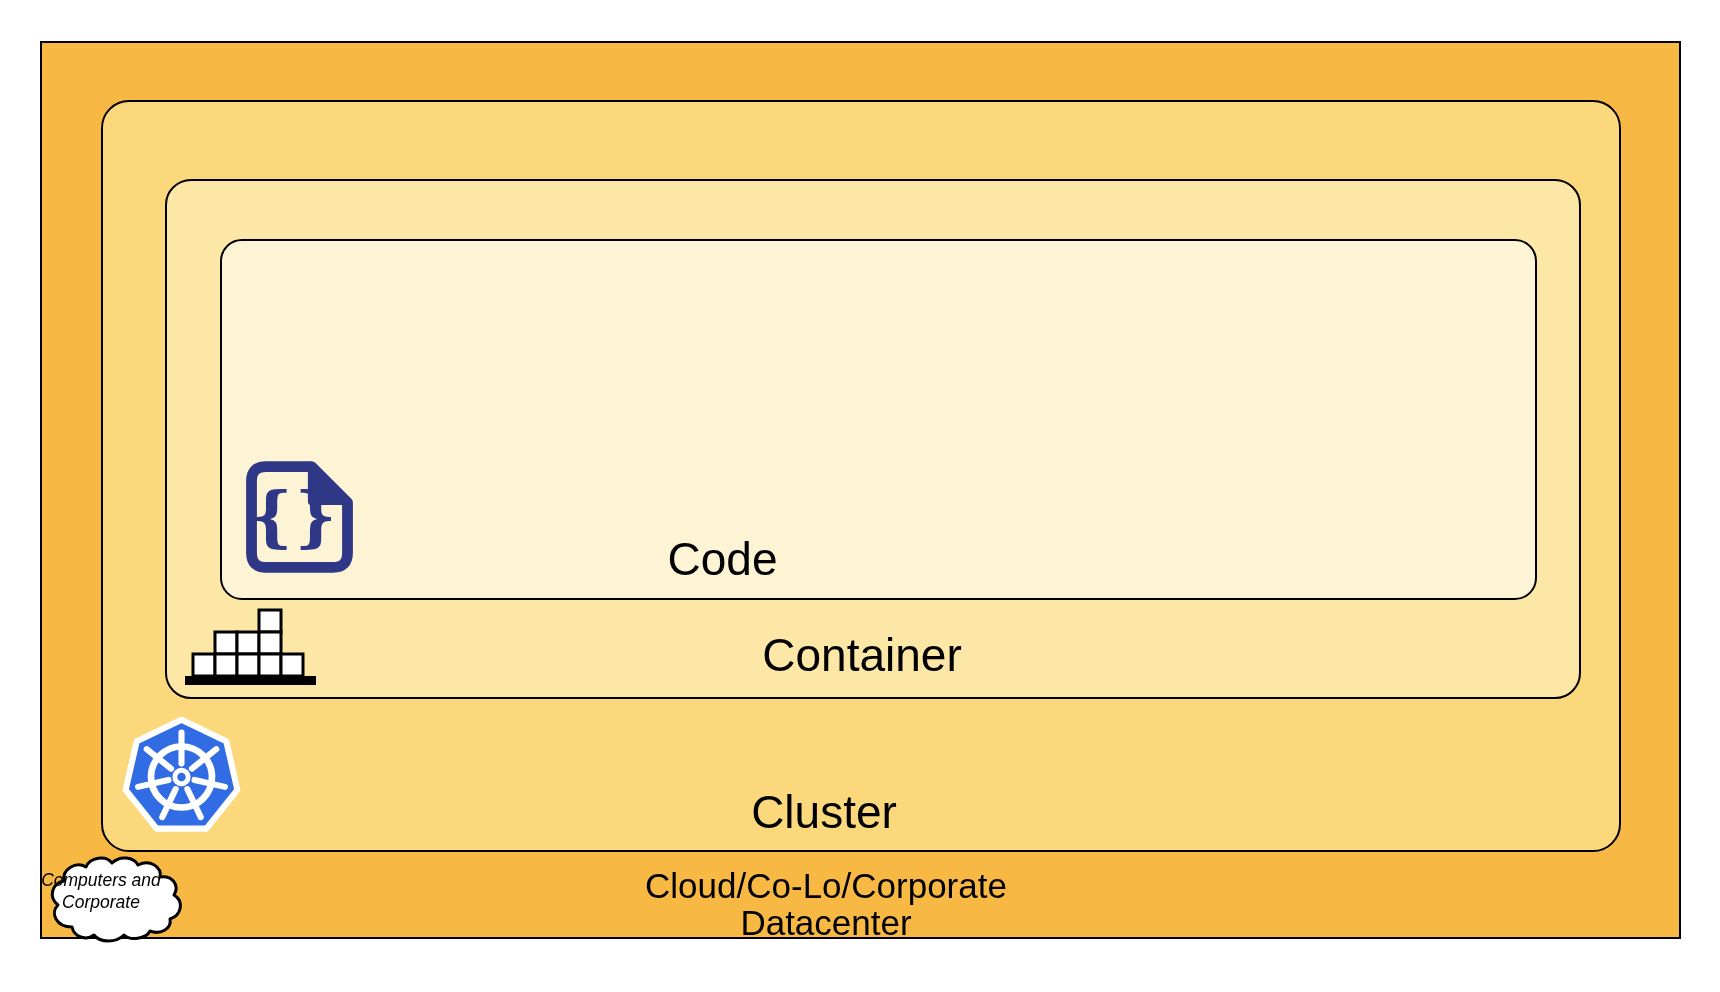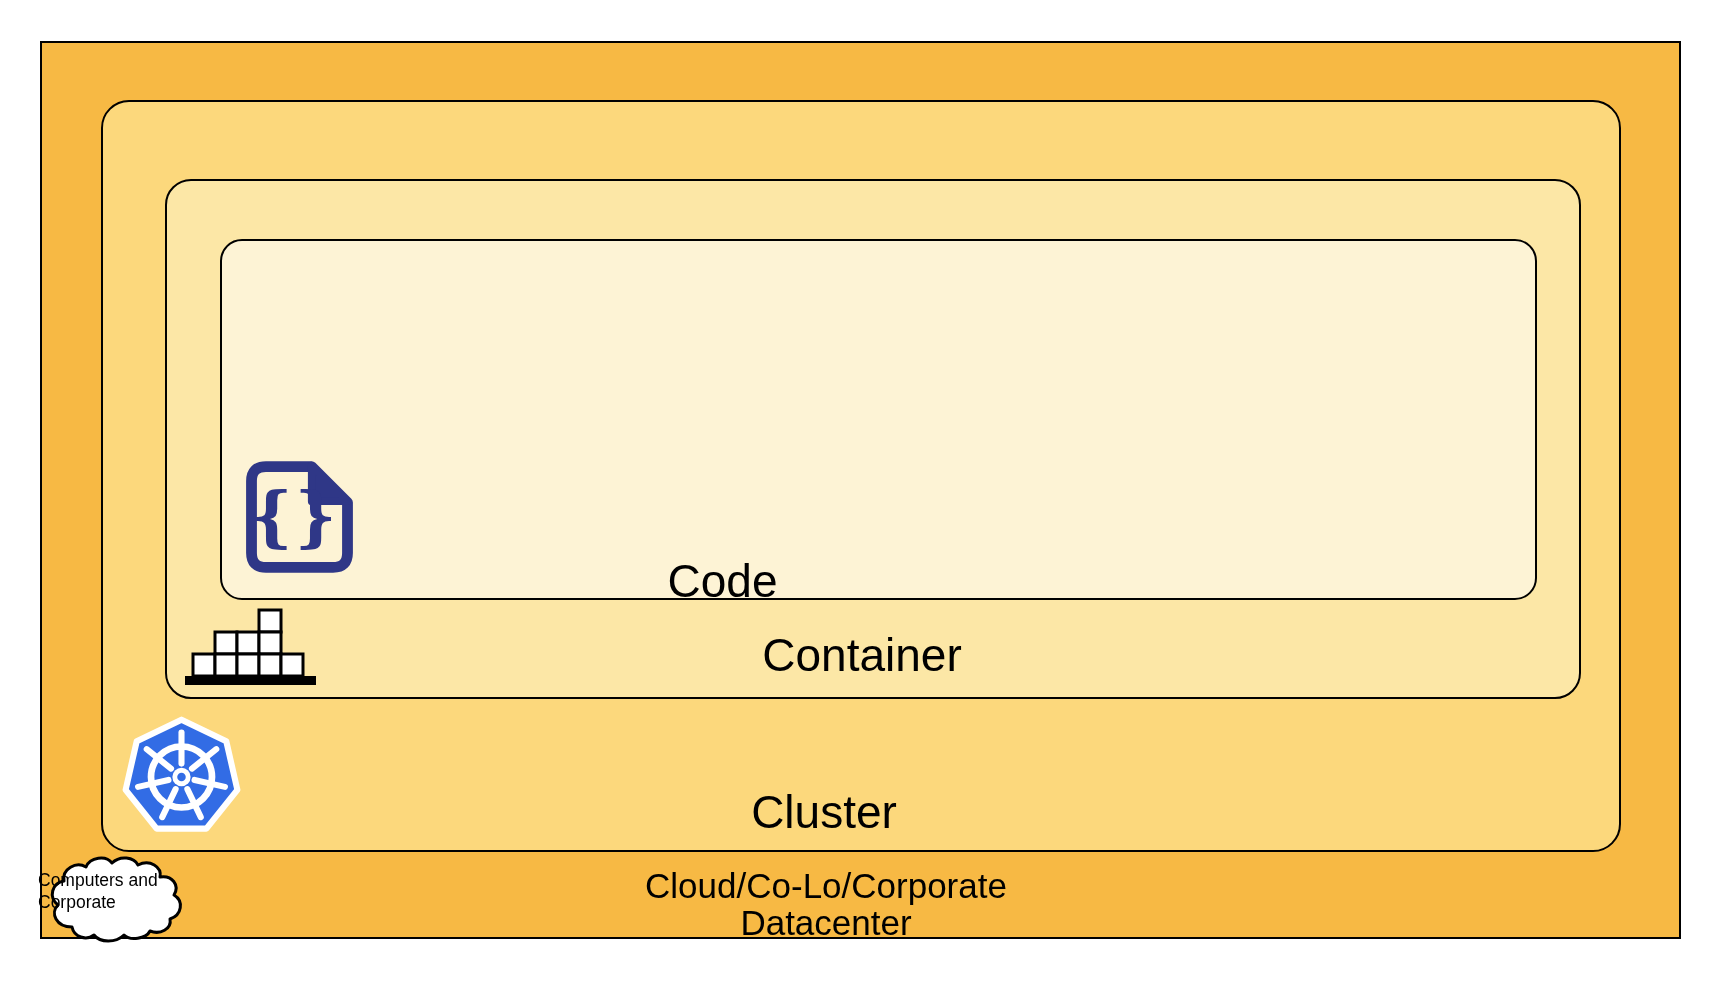--- a/index.html
+++ b/index.html
@@ -40,40 +40,42 @@
     border-radius: 22px;
   }
   .layer-label {
     position: absolute;
     color: #000000;
     font-size: 46px;
     line-height: 46px;
     text-align: center;
     white-space: nowrap;
   }
-  #label-code      { left: 0; width: 1445px; top: 558px; }
+  #label-code      { left: 0; width: 1445px; top: 536px; }
   #label-container { left: 2px; width: 1720px; top: 632px; }
   #label-cluster   { left: -36px; width: 1720px; top: 789px; }
   #label-datacenter {
     left: -34px; width: 1720px; top: 867px;
     font-size: 35px; line-height: 37px;
   }
   .icon {
     position: absolute;
   }
   #code-file-icon      { left: 239px; top: 457px; width: 121px; height: 120px; }
   #container-stack-icon{ left: 183px; top: 608px; width: 135px; height: 78px; }
   #kubernetes-icon     { left: 120px; top: 716px; width: 123px; height: 122px; }
   #cloud-callout       { left: 42px;  top: 851px; width: 146px; height: 92px; }
   #cloud-label {
     position: absolute;
-    left: 38px; top: 869px; width: 146px;
+    left: 28px; top: 869px; width: 146px;
+    text-align: center;
     font-size: 17.5px;
     line-height: 22px;
     color: #000000;
+    font-style: italic;
   }
 </style>
 </head>
 <body>
 
 <div class="canvas">
 
   <div class="rect" id="layer-datacenter"></div>
   <div class="rect" id="layer-cluster"></div>
   <div class="rect" id="layer-container"></div>

